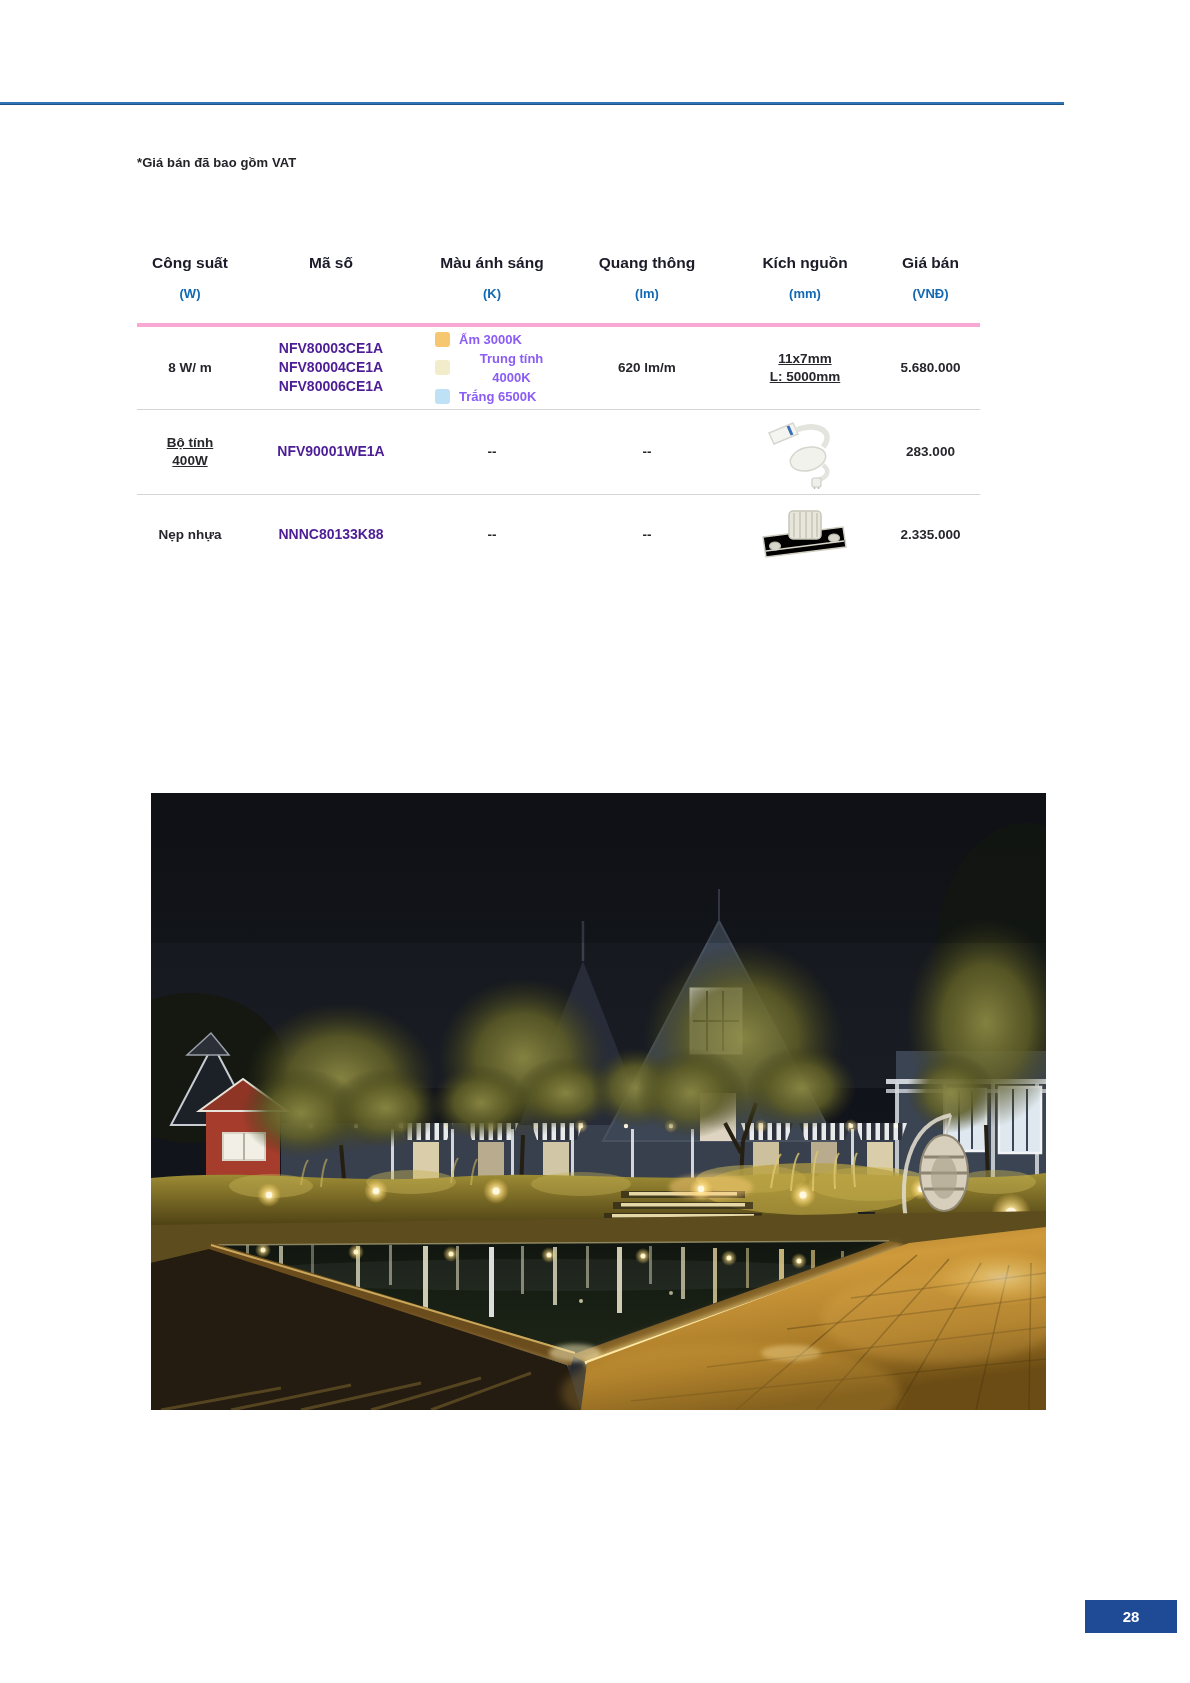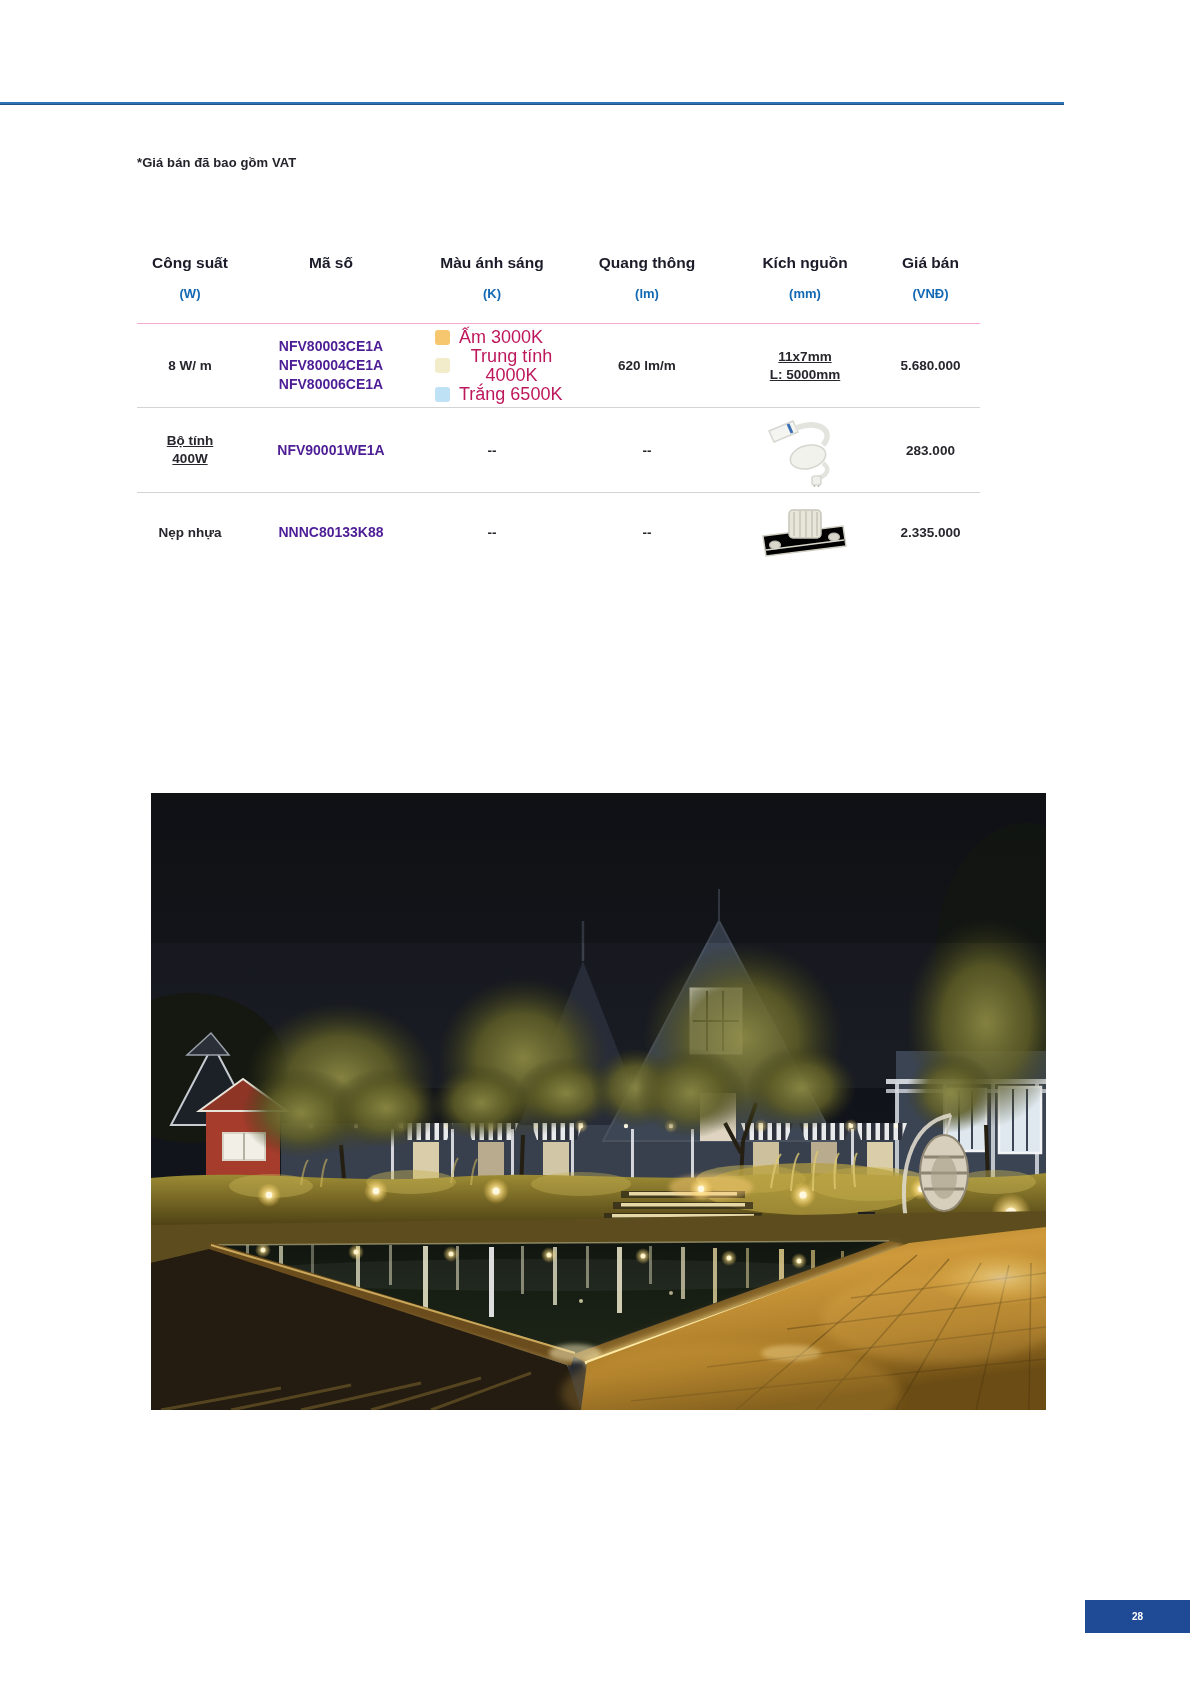--- a/index.html
+++ b/index.html
@@ -14,45 +14,45 @@
   .top-rule{ position:absolute; left:0; top:102px; width:1064px; height:3px;
              background:#2e74b5; border-bottom:1px solid #1d5588; }
 
   .vat-note{ position:absolute; left:137px; top:155px; font-size:13px;
              font-weight:bold; color:#232329; letter-spacing:.1px; }
 
   
   .spec-table{ position:absolute; left:137px; top:246px; width:843px;
                border-collapse:collapse; table-layout:fixed; }
   .spec-table thead th{ padding:8px 0 22px; vertical-align:top;
-               border-bottom:1px solid #f9a8d4; font-weight:normal; }
+               border-bottom:4px solid #f9a8d4; font-weight:normal; }
   .h-label{ font-size:15.5px; font-weight:bold; color:#1b1b29; }
   .h-unit{ font-size:13px; font-weight:600; color:#1268b3; margin-top:14px; min-height:15px; }
   .spec-table tbody td{ text-align:center; vertical-align:middle;
                font-size:13.5px; font-weight:600; color:#26262c; }
   .spec-table tbody tr.r1 td{ height:84px; }
   .spec-table tbody tr.r2 td{ height:85px; border-top:1px solid #d4d4d4; }
   .spec-table tbody tr.r3 td{ height:80px; border-top:1px solid #d4d4d4;text-align:center; }
   .code-line{ color:#4c1d95; font-size:14px; font-weight:bold; line-height:19px; }
   .price{ color:#0e57a5; font-size:15px; font-weight:bold; }
   .colors-cell{ text-align:left; padding-left:16px; }
   .color-line{ display:flex; align-items:center; gap:9px; line-height:19px; }
   .swatch{ width:15px; height:15px; border-radius:3px; flex:0 0 15px; }
-  .color-label{ font-size:18px; font-weight:normal; color:#be185d; }
+  .color-label{ font-size:13px; font-weight:bold; color:#8b5cf6; }
   .two-line div{ line-height:18px;text-decoration:underline; }
   .prod-img{ display:inline-block; vertical-align:middle; }
 
   
   .photo{ position:absolute; left:151px; top:793px; width:895px; height:617px;
           background:#14171e; overflow:hidden; }
   .photo svg{ display:block; width:100%; height:100%; }
 
   
-  .page-num{ position:absolute; left:1085px; top:1600px; width:105px; height:33px;
-             line-height:33px; text-align:center; color:#ffffff; font-size:10px;
+  .page-num{ position:absolute; left:1085px; top:1600px; width:92px; height:33px;
+             line-height:33px; text-align:center; color:#ffffff; font-size:15px;
              font-weight:bold; background:#1e4a96; }
 </style>
 </head>
 <body>
 
 <div>
 
   <div class="top-rule" style="background-color: rgb(46, 116, 181);"></div>
 
   <div class="vat-note">*Giá bán đã bao gồm VAT</div>

